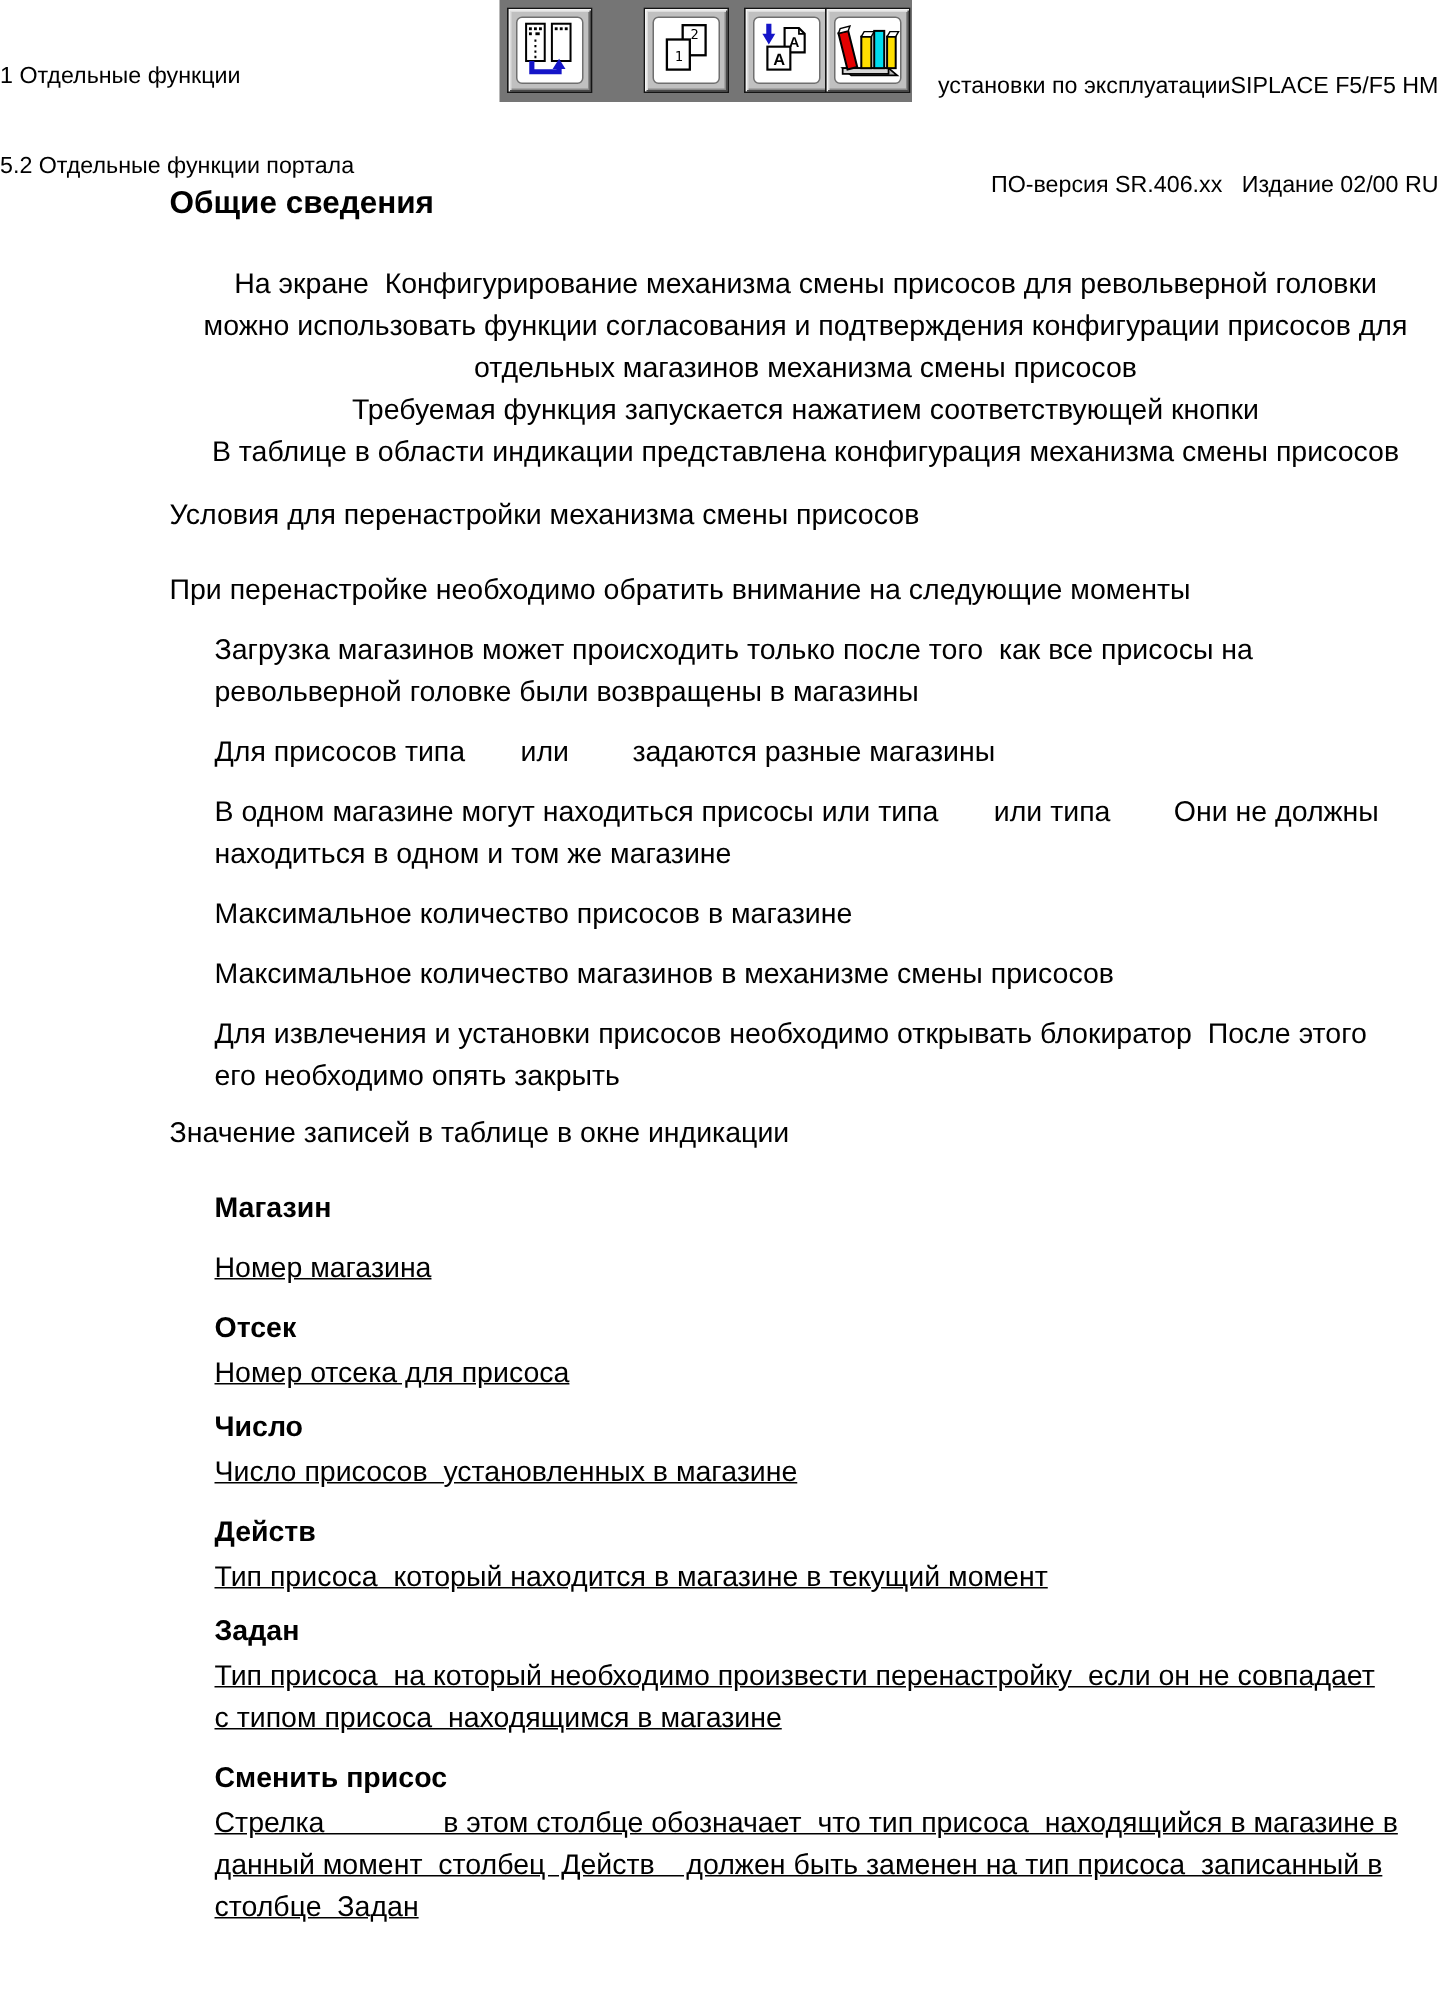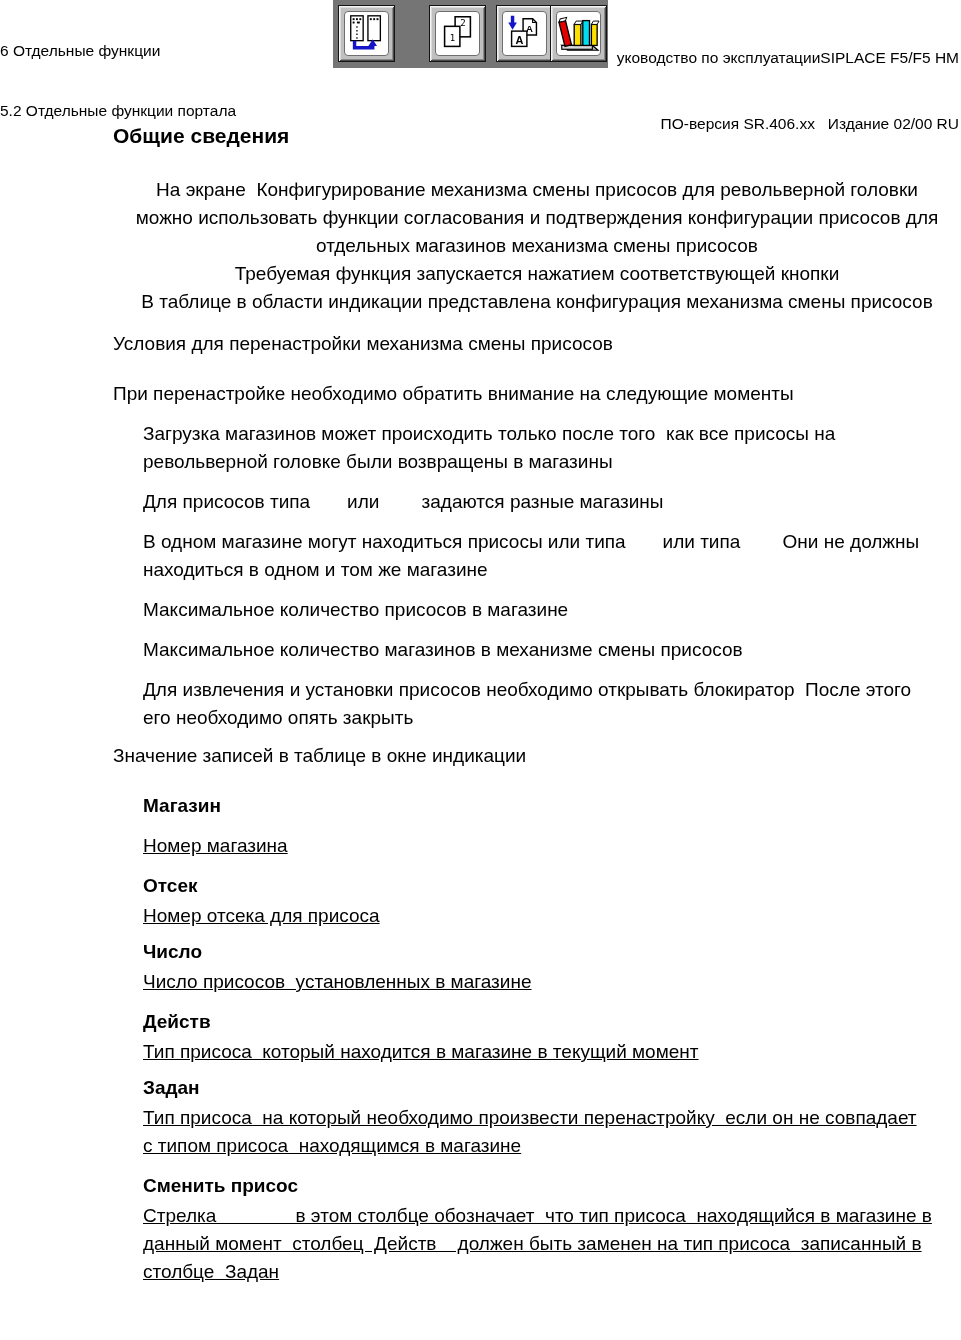--- a/index.html
+++ b/index.html
@@ -37,21 +37,21 @@
   .e3 .term{margin-top:8px;}
   .e5 .term{margin-top:8px;}
   p{padding:0;}
 </style>
 </head>
 <body>
 
 <div class="page">
 
   <div class="hdr-left">
-    <div>6 Отдельные функции</div>
+    <div>1 Отдельные функции</div>
     <div>5.2 Отдельные функции портала</div>
   </div>
 
   <div class="toolbar">
 
     <div class="tb-btn b1">
       <div class="panel">
         <svg viewBox="0 0 45 45">
           <rect x="6" y="4" width="13" height="26" fill="#fff" stroke="#000" stroke-width="1.4"></rect>
           <rect x="24" y="4" width="13" height="26" fill="#fff" stroke="#000" stroke-width="1.4"></rect>
@@ -108,21 +108,21 @@
           <polygon points="18,13 25,13 27,9.5 20,9.5" fill="#fff" stroke="#000" stroke-width="1"></polygon>
           <rect x="27" y="9" width="7" height="26" fill="#00dcf0" stroke="#000" stroke-width="1.4"></rect>
           <rect x="36" y="13" width="6" height="22" fill="#ffdf00" stroke="#000" stroke-width="1.4"></rect>
           <polygon points="36,13 42,13 44,9.5 38,9.5" fill="#fff" stroke="#000" stroke-width="1"></polygon>
         </svg>
       </div>
     </div>
   </div>
 
   <div class="hdr-right">
-    <div>уководство по эксплуатацииSIPLACE F5/F5 HM</div>
+    <div>установки по эксплуатацииSIPLACE F5/F5 HM</div>
     <div>ПО-версия SR.406.xx   Издание 02/00 RU</div>
   </div>
 
   <main class="body">
     <h1>Общие сведения</h1>
 
     <p class="pre intro">На экране  Конфигурирование механизма смены присосов для револьверной головки
 можно использовать функции согласования и подтверждения конфигурации присосов для
 отдельных магазинов механизма смены присосов
 Требуемая функция запускается нажатием соответствующей кнопки

